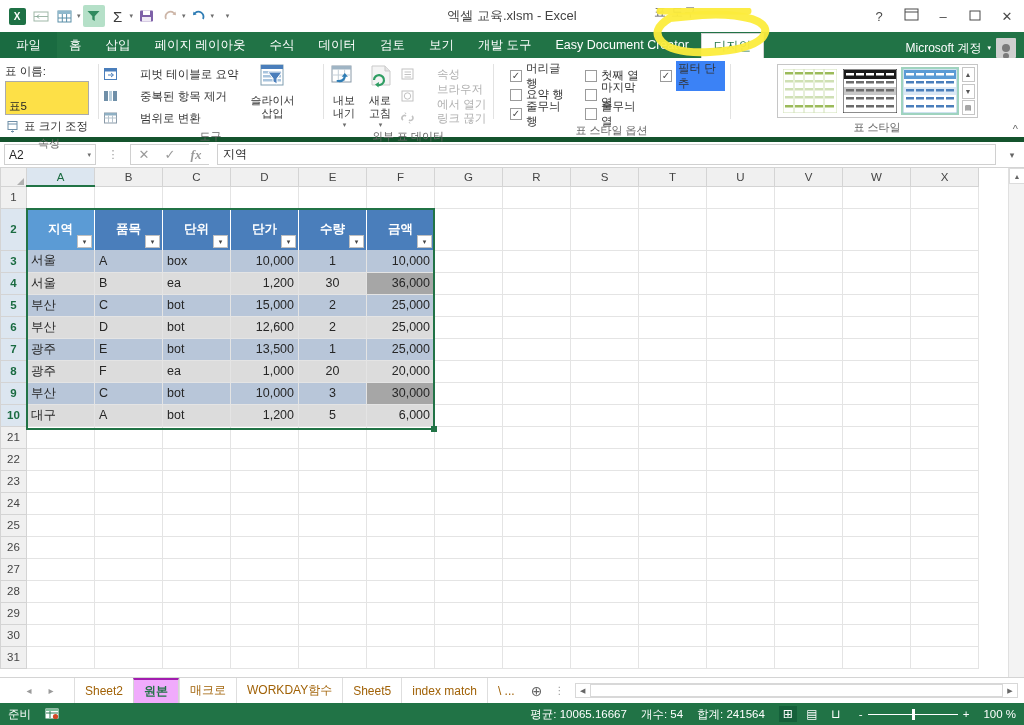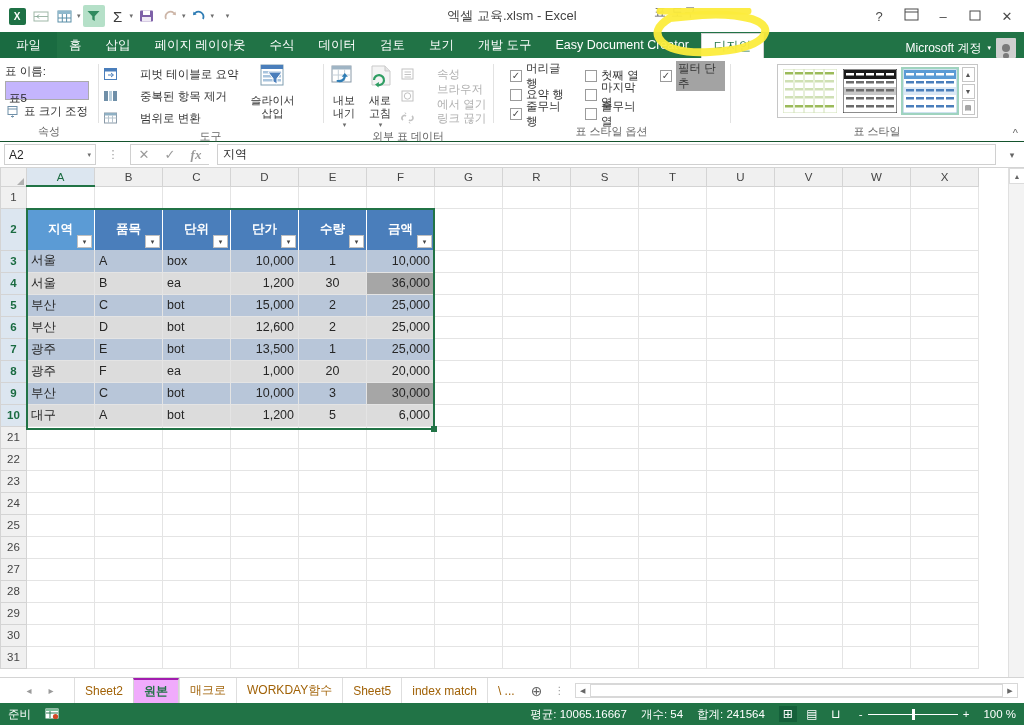--- a/index.html
+++ b/index.html
@@ -28,41 +28,41 @@
   
   .tabbar { height: 26px; background: #217346; display: flex; align-items: flex-end; position: relative; flex: none; }
   .tab { height: 26px; padding: 0 12px; display: flex; align-items: center; font-size: 12.5px; color: #fff; }
   .tab.file { background: #1a6b41; font-size: 12.5px; padding: 0 16px; height: 26px; }
   .tab.contextual { background: #fff; color: #217346; border: 1px solid #d4d4d4; border-bottom: none; height: 25px; position: relative; z-index: 3;}
   .acct { position: absolute; right: 8px; display: flex; align-items: center; gap: 5px; color: #fff; font-size: 12px; }
   .acct-av { width: 20px; height: 20px; background: #cfcfcf; border-radius: 1px; display:flex; align-items:center; justify-content:center; }
   .acct-av::before { content:""; width:8px; height:8px; border-radius:50%; background:#7a7a7a; box-shadow: 0 8px 0 -1px #7a7a7a; }
 
   
-  .ribbon { height: 84px; background: #fff; border-bottom: 1px solid #14532d; display: flex; position: relative; flex: none; }
+  .ribbon { height: 84px; background: #fff; border-bottom: 5px solid #14532d; display: flex; position: relative; flex: none; }
   .grp { display: flex; flex-direction: column; justify-content: space-between; position: relative; padding: 4px 5px 0 5px; }
   .grp + .grp::before { content:""; position:absolute; left:0; top:6px; bottom:18px; width:1px; background:#e2e2e2; }
   .grp-title { text-align: center; font-size: 11px; color: #666; padding-bottom: 2px; }
   .grp-body { display: flex; align-items: flex-start; gap: 4px; flex: 1; }
 
   .lbl-sm { font-size: 11.5px; color: #333; }
-  .nameinput { width: 84px; height: 19px; border: 1px solid #ababab; font-size: 11.5px; padding: 8px 3px; line-height: 17px; background:#c4b5fd;}
+  .nameinput { width: 84px; height: 19px; border: 1px solid #ababab; font-size: 11.5px; padding: 16px 3px; line-height: 17px; background:#fde047;}
   .chkline { display: flex; align-items: center; gap: 4px; font-size: 11.5px; color: #333; height: 19px; }
   .icon-sq { width: 15px; height: 15px; display: inline-block; flex: none; }
 
   .bigbtn { width: 44px; display: flex; flex-direction: column; align-items: center; gap: 2px; font-size: 11px; color: #333; text-align: center; line-height: 1.15; }
   .bigbtn .bi { width: 32px; height: 30px; display:flex; align-items:center; justify-content:center; }
 
   .cmdrow { display: flex; align-items: center; gap: 22px; font-size: 11.5px; height: 21px; color: #333; }
   .cmdrow.dis { color: #b0b0b0; }
 
   .chkgrid { display: grid; grid-template-columns: auto auto auto; column-gap: 14px; row-gap: 0; }
   .cb { width: 12px; height: 12px; border: 1px solid #9b9b9b; background: #fff; display: inline-flex;
         align-items: center; justify-content: center; font-size: 10px; color: #4a4a4a; flex: none; }
-  .hl { background: #a3a3a3; padding: 0 2px; }
+  .hl { background: #3b82f6; padding: 0 2px; }
 
   .gallery { display: flex; align-items: center; border: 1px solid #c6c6c6; padding: 2px; height: 54px; background:#fff;}
   .thumb { width: 58px; height: 48px; margin: 0 1px; padding: 2px; }
   .thumb.sel { background: #9fd3bf; }
   .gal-scroll { display: flex; flex-direction: column; justify-content: space-between; height: 48px; margin-left: 2px; }
   .gal-scroll div { width: 13px; height: 15px; border: 1px solid #c6c6c6; font-size: 7px; display:flex; align-items:center; justify-content:center; color:#555; }
   .ribbon-collapse { position: absolute; right: 6px; bottom: 2px; color: #666; font-size: 11px; }
 
   
   .fbar { height: 26px; background: #fff; display: flex; align-items: center; gap: 8px; border-bottom: 1px solid #d4d4d4; flex: none; padding: 2px 4px; }

